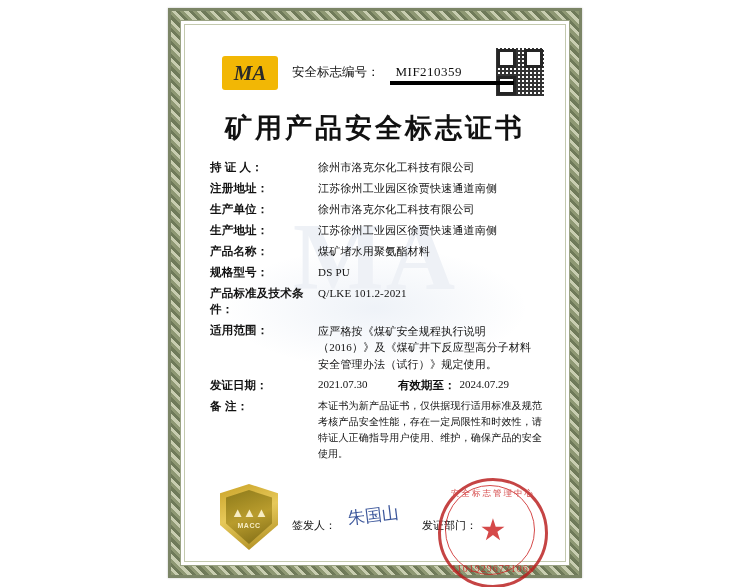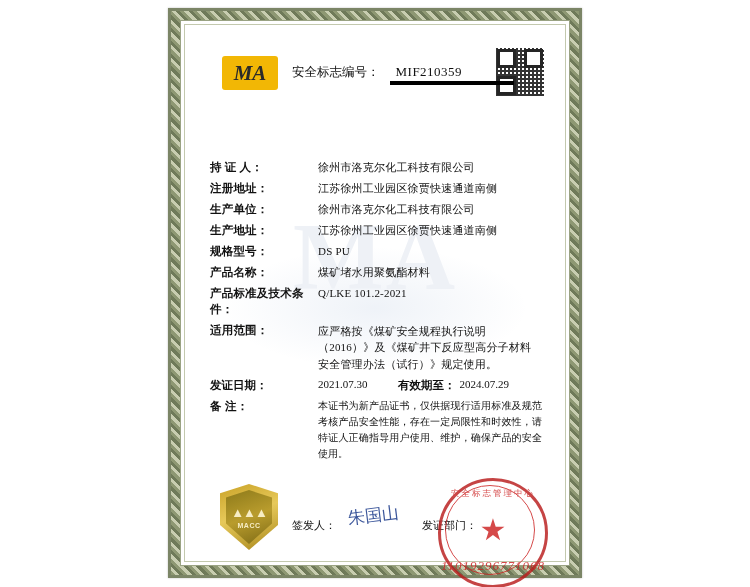--- a/index.html
+++ b/index.html
@@ -381,26 +381,25 @@
     text-align: center;
     font-family: "Liberation Serif", serif;
     font-size: 8.5px;
     color: #cc2222;
     letter-spacing: 2px;
   }
   .seal-bottom-text {
     position: absolute;
     left: 0; bottom: 11px;
     width: 100%;
-    text-align: left;
-    font-family: "Liberation Serif", serif;
-    font-size: 13px;
+    text-align: center;
+    font-family: "Liberation Serif", serif;
+    font-size: 10px;
     color: #cc2222;
     letter-spacing: 1px;
-    font-style: italic;
   }
 </style>
 </head>
 <body>
 
 <div class="page">
   <div class="cert">
 
     <div class="border-outer"></div>
     <div class="border-inner"></div>
@@ -419,20 +418,21 @@
         <span class="fp tl"></span>
         <span class="fp tr"></span>
         <span class="fp bl"></span>
       </div>
 
       <div class="certno-row">
         <span class="certno-label">安全标志编号：</span>
         <span class="certno-value">MIF210359</span>
       </div>
 
+      <div class="title">矿用产品安全标志证书</div>
 
       <div class="fields">
 
         <div class="field-row">
           <span class="field-label">持 证 人：</span>
           <span class="field-value">徐州市洛克尔化工科技有限公司</span>
         </div>
 
         <div class="field-row">
           <span class="field-label">注册地址：</span>
@@ -443,27 +443,27 @@
           <span class="field-label">生产单位：</span>
           <span class="field-value">徐州市洛克尔化工科技有限公司</span>
         </div>
 
         <div class="field-row">
           <span class="field-label">生产地址：</span>
           <span class="field-value">江苏徐州工业园区徐贾快速通道南侧</span>
         </div>
 
         <div class="field-row">
+          <span class="field-label">产品名称：</span>
+          <span class="field-value">煤矿堵水用聚氨酯材料</span>
+        </div>
+
+        <div class="field-row">
           <span class="field-label">规格型号：</span>
           <span class="field-value">DS PU</span>
-        </div>
-
-        <div class="field-row">
-          <span class="field-label">产品名称：</span>
-          <span class="field-value">煤矿堵水用聚氨酯材料</span>
         </div>
 
         <div class="field-row">
           <span class="field-label">产品标准及技术条件：</span>
           <span class="field-value">Q/LKE 101.2-2021</span>
         </div>
 
         <div class="field-row tall">
           <span class="field-label">适用范围：</span>
           <span class="field-value">应严格按《煤矿安全规程执行说明（2016）》及《煤矿井下反应型高分子材料安全管理办法（试行）》规定使用。</span>

